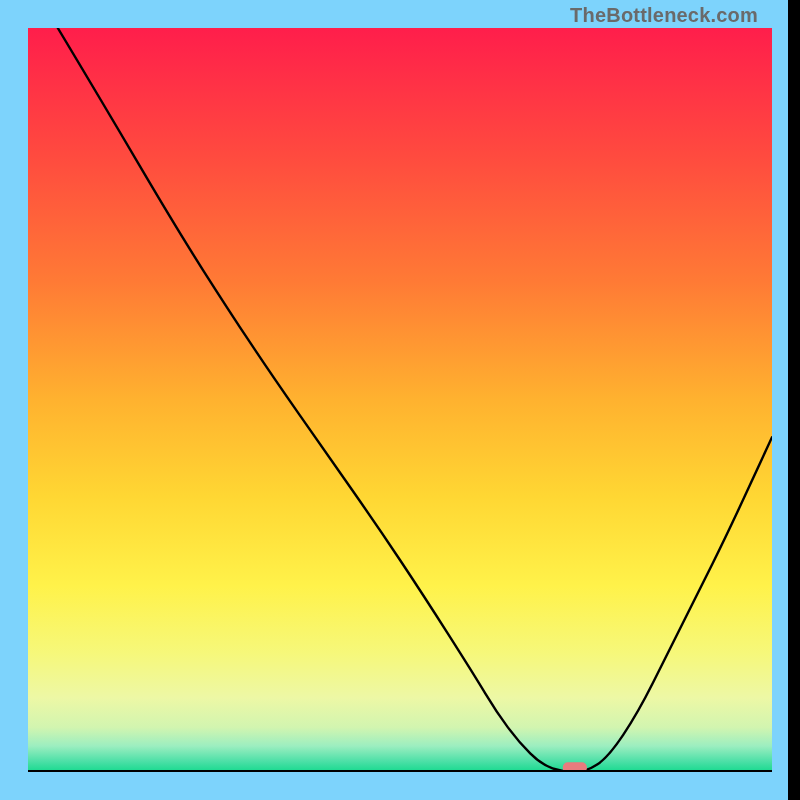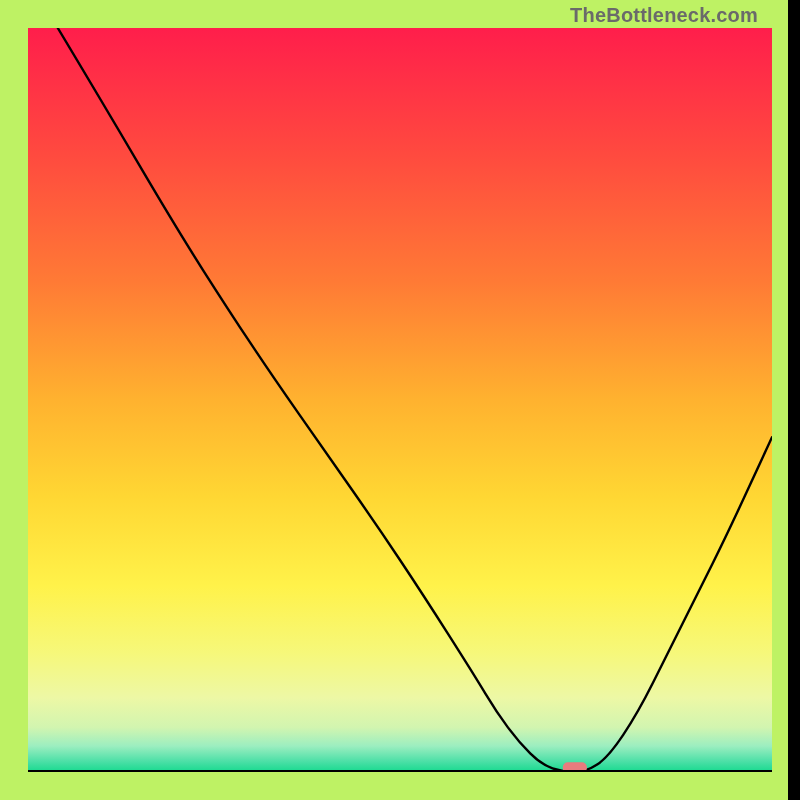--- a/index.html
+++ b/index.html
@@ -9,21 +9,21 @@
     height: 800px;
     background: #000;
     overflow: hidden;
   }
   .frame {
     position: absolute;
     left: 0;
     top: 0;
     width: 788px;
     height: 800px;
-    background: #bef264;
+    background: #7dd3fc;
   }
   .plot-area {
     position: absolute;
     left: 28px;
     top: 28px;
     width: 744px;
     height: 744px;
   }
   .gradient-bg {
     position: absolute;

